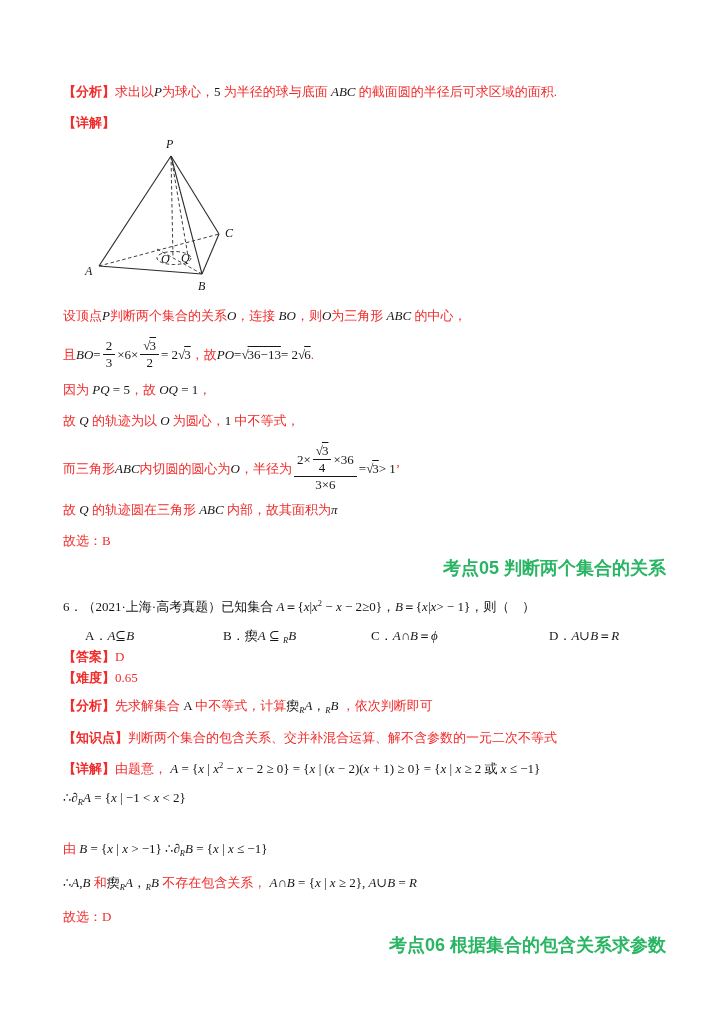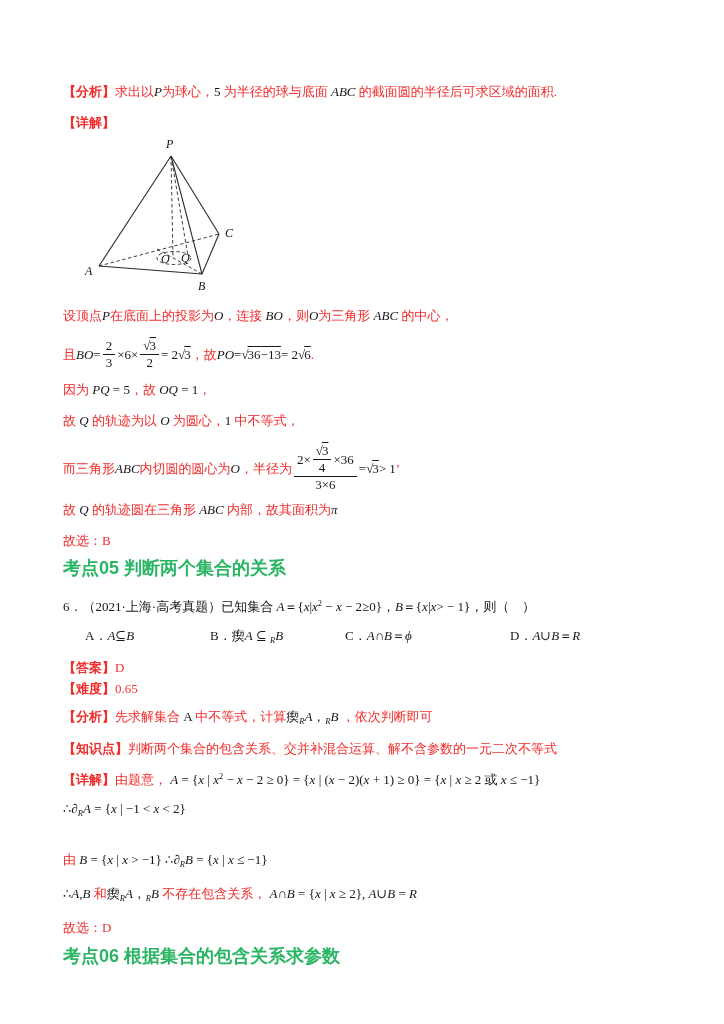--- a/index.html
+++ b/index.html
@@ -24,26 +24,26 @@
   .seg-blk{color:var(--ink);text-align:center;}
   .frac{display:inline-flex;flex-direction:column;align-items:center;vertical-align:middle;margin:0 2px;line-height:14px;}
   .fnum{display:inline-flex;align-items:center;justify-content:center;padding:0 3px 1px 3px;border-bottom:1px solid var(--ink);}
   .fden{display:inline-flex;align-items:center;justify-content:center;padding:1px 3px 0 3px;}
   .sqrt{display:inline-flex;align-items:baseline;white-space:nowrap;}
   .rt{letter-spacing:-1px;}
   .rad{text-decoration:overline;}
   .msub{font-size:8.5px;font-style:italic;vertical-align:-3px;}
   .msup{font-size:8.5px;vertical-align:5px;}
   .heading{
-    text-align:left;color:var(--green);font-weight:bold;font-size:18px;
+    text-align:right;color:var(--green);font-weight:bold;font-size:18px;
     font-family:"Liberation Sans","DejaVu Sans",sans-serif;
     margin:0 0 17px 0;line-height:22px;
   }
   .figure-wrap{margin:2px 0 10px 16px;}
-  .options{display:flex;padding-left:22px;margin:0 0 15px 0;}
+  .options{display:flex;padding-left:22px;margin:0 0 4px 0;gap:13px;}
   .opt{white-space:nowrap;}
   .opt-a{width:125px;}
   .opt-b{width:135px;}
   .opt-c{width:165px;}
   svg text{font-family:"Liberation Serif","DejaVu Serif",serif;font-style:italic;font-size:12px;fill:#141414;}
   .fig-line{stroke:#2a2a2a;stroke-width:1.1;fill:none;}
   .fig-dash{stroke:#2a2a2a;stroke-width:0.9;fill:none;stroke-dasharray:3.5 2.5;}
 </style>
 </head>
 <body>
@@ -72,21 +72,21 @@
 
       <text x="87" y="14">P</text>
       <text x="6" y="141">A</text>
       <text x="119" y="156">B</text>
       <text x="146" y="103">C</text>
       <text x="82" y="129">O</text>
       <text x="102" y="128">Q</text>
     </svg>
   </div>
 
-  <p class="ln"><span class="seg-red">设顶点</span><span class="seg-mi">P</span><span class="seg-red">在底面上的投影为</span><span class="seg-mi">O</span><span class="seg-red">，连接 </span><span class="seg-mi">BO</span><span class="seg-red">，则</span><span class="seg-mi">O</span><span class="seg-red">为三角形 </span><span class="seg-mi">ABC</span><span class="seg-red"> 的中心，</span></p>
+  <p class="ln"><span class="seg-red">设顶点</span><span class="seg-mi">P</span><span class="seg-red">判断两个集合的关系</span><span class="seg-mi">O</span><span class="seg-red">，连接 </span><span class="seg-mi">BO</span><span class="seg-red">，则</span><span class="seg-mi">O</span><span class="seg-red">为三角形 </span><span class="seg-mi">ABC</span><span class="seg-red"> 的中心，</span></p>
 
   <p class="ln ln-f" style="margin:2px 0 12px 0;">
       <span class="seg-red">且 </span>
       <span class="seg-mi">BO</span>
       <span class="seg-mn"> = </span>
       <span class="frac">
         <span class="fnum">
           <span class="seg-mn">2</span>
         </span>
         <span class="fden">

